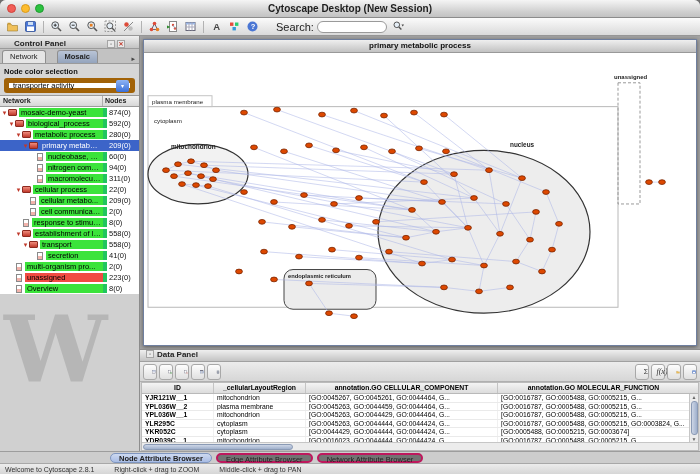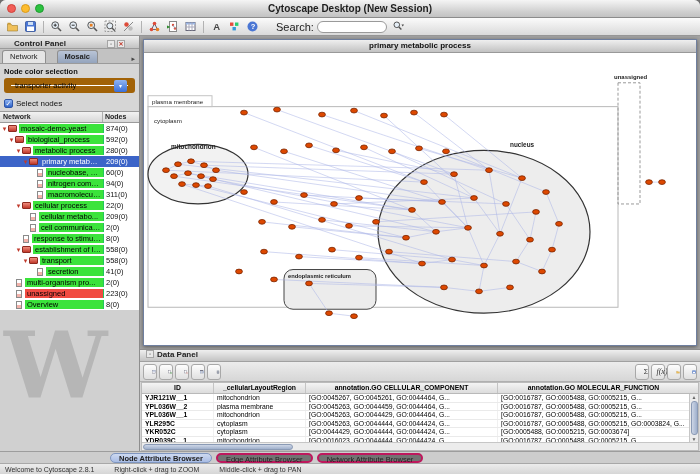--- a/index.html
+++ b/index.html
@@ -42,21 +42,21 @@
               border:1px solid #a5a5a5; background:#e9e9e9; margin-left:2px; color:#777; }
   .mini-btn.close { color:#c0392b; }
   .cp-tabs { flex:0 0 15px; background:#c2c2c2; display:flex; align-items:flex-end; padding:1px 2px 0;
              gap:1px; border-bottom:1px solid #9b9b9b; }
   .cp-tab { font-size:7.5px; padding:1px 7px 2px; border:1px solid #8f8f8f; border-bottom:none;
             border-radius:3px 3px 0 0; background:#e5e5e5; color:#222; }
   .cp-tab.active { background:linear-gradient(#b9c4d6,#94a4bd); font-weight:bold;margin-left:10px; }
   .cp-arrow { margin-left:auto; font-size:7px; color:#444; padding:0 2px; }
   .cp-section { padding:3px 4px 2px; }
   .cp-label { font-size:7.5px; font-weight:bold; margin-bottom:2px; color:#111; }
-  .cp-select { height:15px; background:#fff; border:7px solid #a16207; border-radius:3px;
+  .cp-select { height:15px; background:#fff; border:5px solid #a16207; border-radius:3px;
                display:flex; align-items:center; font-size:7.5px; padding-left:4px; }
   .cp-select .dd { margin-left:auto; width:13px; height:12px; background:linear-gradient(#8fb4f4,#3a6fd8);
                    border-radius:2px; color:#fff; font-size:6px; display:flex; align-items:center;
                    justify-content:center; margin-right:1px; }
   .cp-check-row { display:flex; align-items:center; gap:3px; padding:4px 4px 3px; }
   .checkbox { width:9px; height:9px; background:linear-gradient(#8fb4f4,#2f63c8); border:1px solid #2d55a8;
               border-radius:2px; color:#fff; font-size:7px; line-height:8px; text-align:center; }
   .cp-check-label { font-size:8px; color:#111; }
 
   .tree-header { flex:0 0 12px; display:flex; border-top:1px solid #9b9b9b; border-bottom:1px solid #9b9b9b;
@@ -67,21 +67,21 @@
   .trow { display:flex; align-items:center; height:11px; font-size:7.5px; white-space:nowrap; }
   .trow .ind { flex:0 0 auto; }
   .tri { width:7px; flex:0 0 auto; color:#c0392b; font-size:7px; text-align:center; }
   .fold-ic { width:9px; height:7px; flex:0 0 auto; background:linear-gradient(#ef8c7d,#c0392b);
              border:1px solid #8e2a20; border-radius:1px; margin-right:2px; }
   .leaf-ic { width:6px; height:8px; flex:0 0 auto; background:linear-gradient(180deg,#ffffff 55%,#f3b3ab 55%);
              border:1px solid #8a8a8a; margin:0 3px 0 1px; }
   .tlab { flex:1 1 auto; overflow:hidden; text-overflow:ellipsis; }
   .hl-green { background:#3be33b; padding:0 2px; color:#000; }
   .hl-red { background:#f14b42; padding:0 2px; color:#000; }
-  .tcnt { width:36px; flex:0 0 36px; border-left:1px solid #22c55e; padding-left:2px; overflow:hidden; color:#111; }
+  .tcnt { width:36px; flex:0 0 36px; border-left:4px solid #22c55e; padding-left:2px; overflow:hidden; color:#111; }
   .trow.sel { background:#3c64c8; }
   .trow.sel .tlab { background:transparent; color:#fff; }
   .trow.sel .tcnt { color:#fff; border-left-color:#3c64c8; }
 
   .watermark-area { flex:1; background:#d0d0d0; overflow:hidden; position:relative; }
   .watermark { position:absolute; left:4px; top:2px; font-size:92px; font-weight:bold;
                font-family:"DejaVu Serif", serif; color:rgba(90,90,90,0.22); }
 
   
   .main-area { flex:1 1 auto; display:flex; flex-direction:column; min-width:0; }
@@ -276,24 +276,20 @@
         <span class="cp-tab">Network</span>
         <span class="cp-tab active">Mosaic</span>
         <span class="cp-arrow">▸</span>
       </div>
       <div class="cp-section">
         <div class="cp-label">Node color selection</div>
         <div class="cp-select">
           <span>transporter activity</span>
           <span class="dd">▾</span>
         </div>
-      </div>
-      <div class="cp-check-row">
-        <span class="checkbox">✓</span>
-        <span class="cp-check-label">Select nodes</span>
       </div>
       <div class="tree-header">
         <div class="th-net">Network</div>
         <div class="th-nodes">Nodes</div>
       </div>
       <div class="tree-body" id="tree-rows">
           <div class="trow">
             <span class="ind" style="width: 1px;"></span>
             <span class="tri">▾</span>
             <span class="fold-ic"></span>

